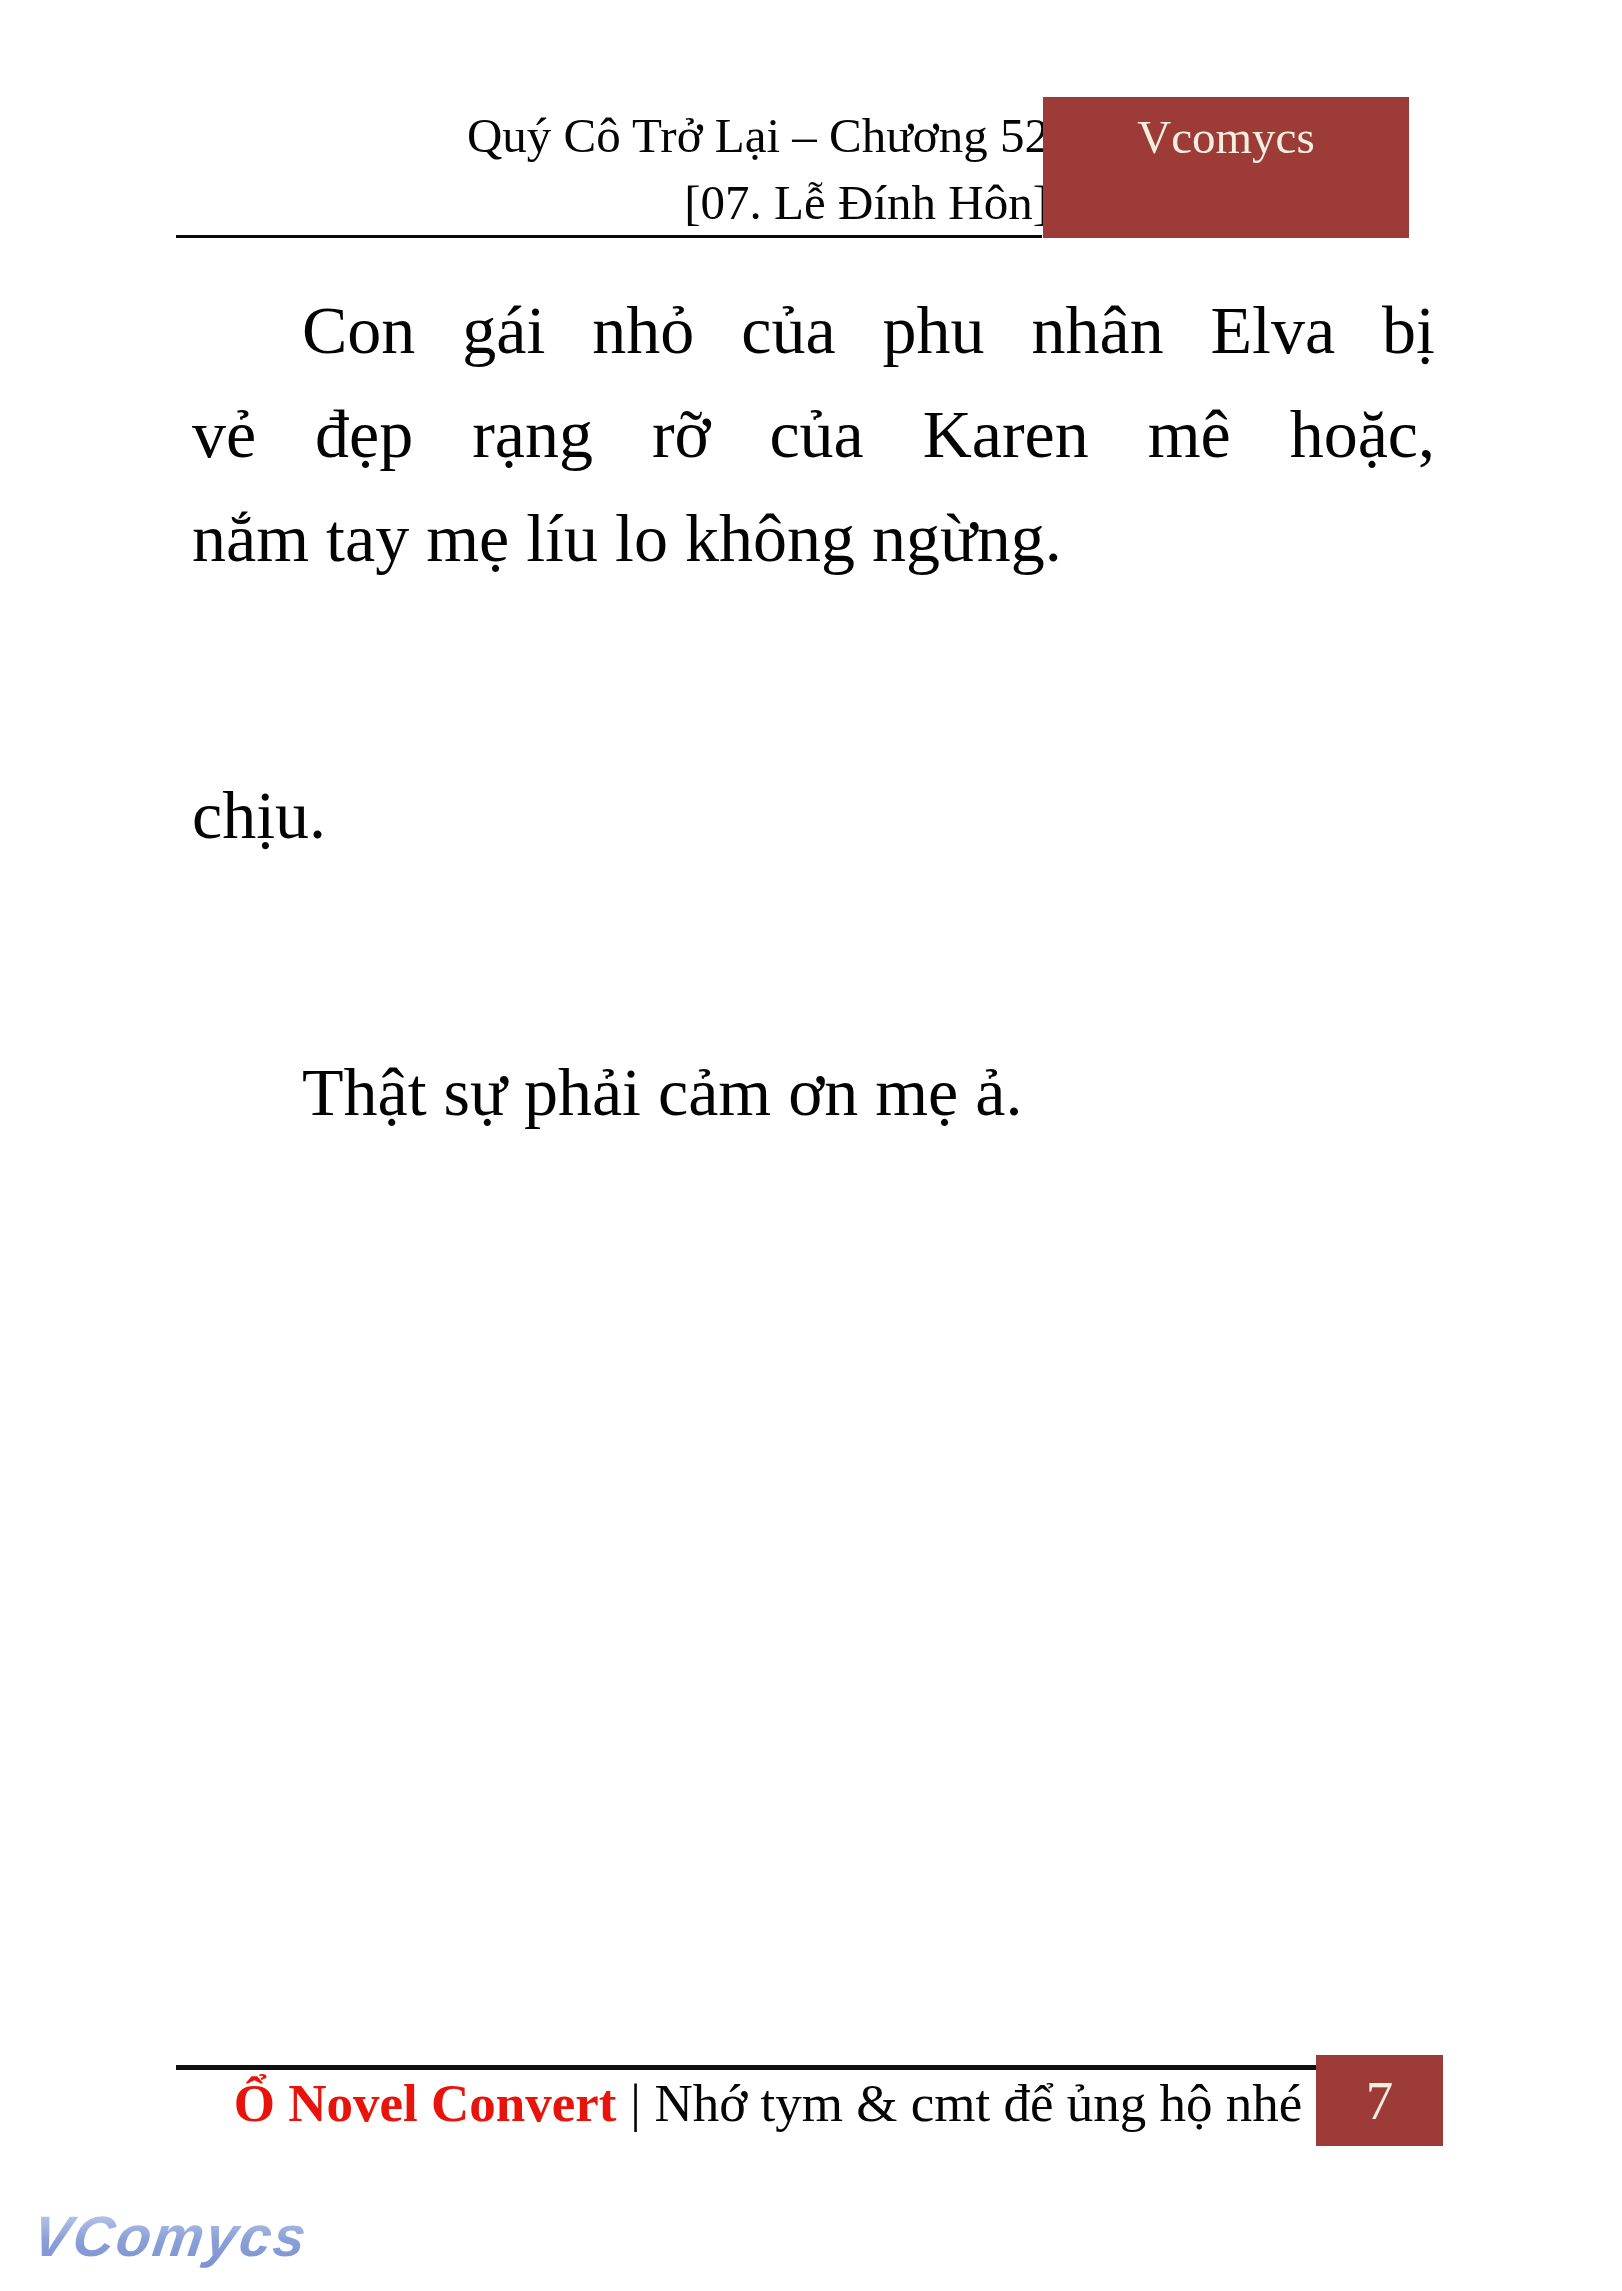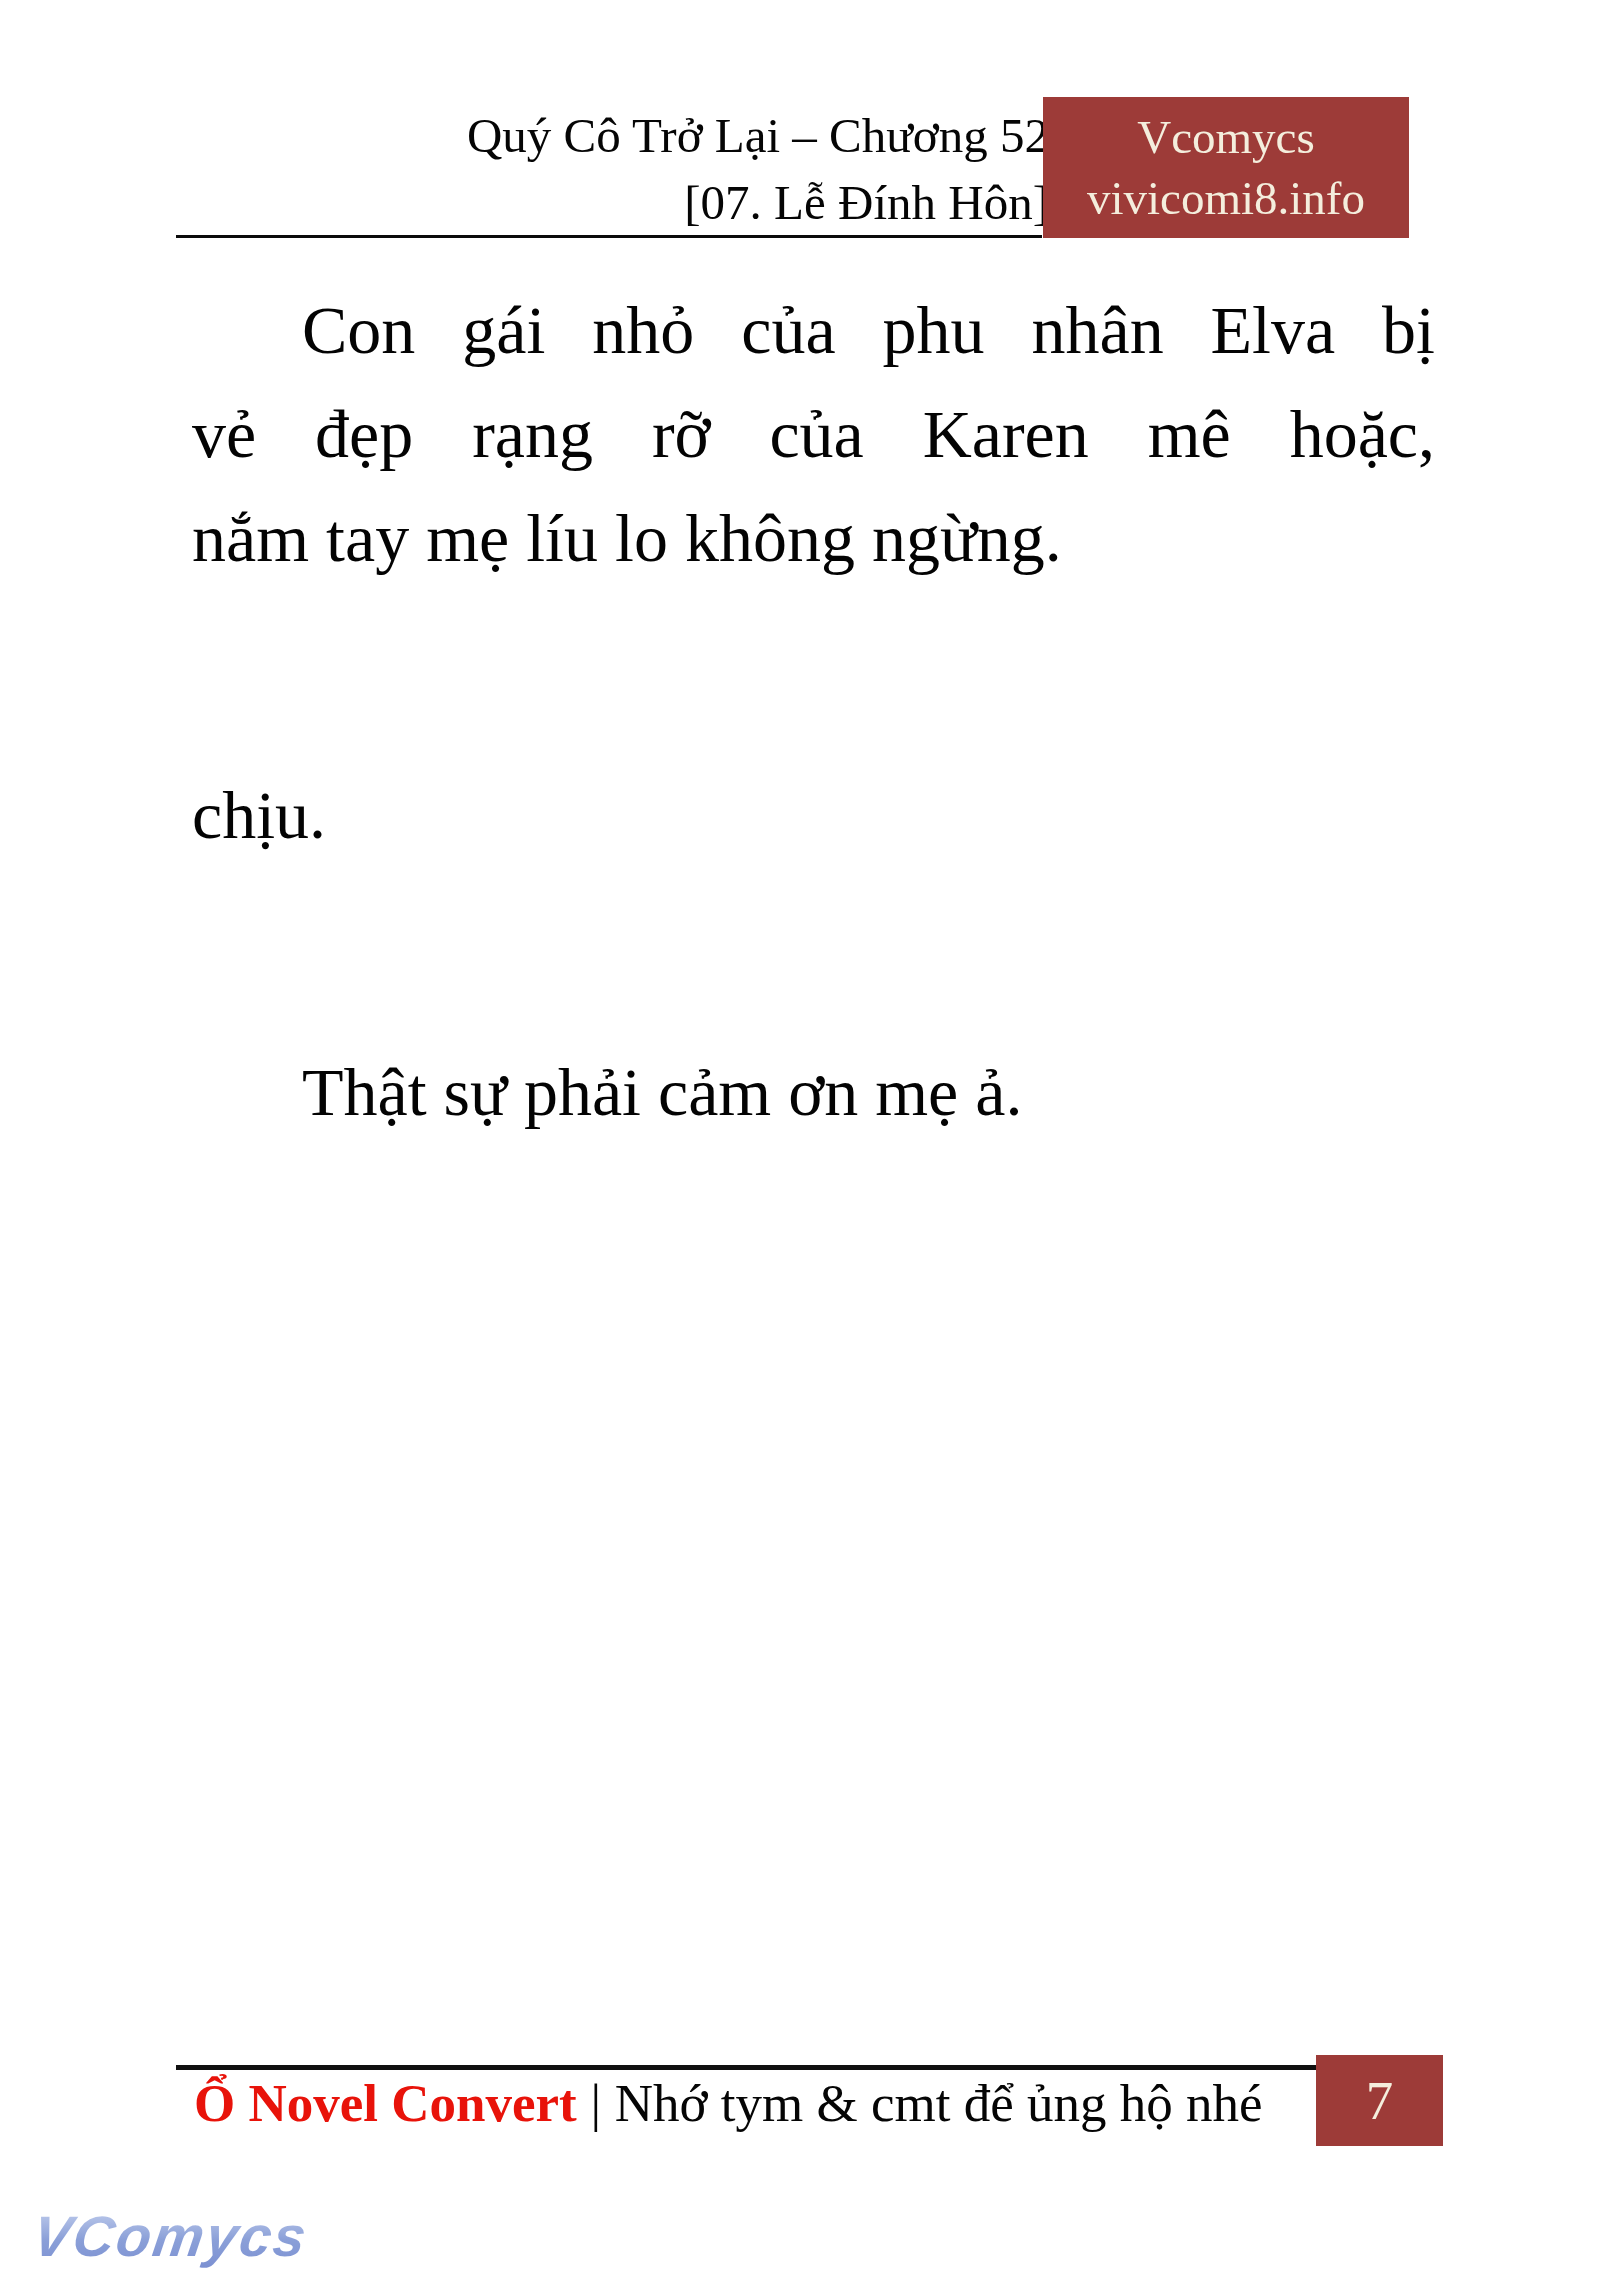--- a/index.html
+++ b/index.html
@@ -62,23 +62,23 @@
 
   
   .footer-rule{
     position:absolute;
     left:176px;top:2065px;
     width:1140px;height:4.9px;
     background:#101010;
   }
   .footer-text{
     position:absolute;
-    left:194px;top:2074px;
+    left:206px;top:2074px;
     width:1124px;
-    text-align:left;
+    text-align:center;
     font-size:53px;
     line-height:59px;
     white-space:nowrap;
     color:#050505;
   }
   .footer-text .brand{
     color:var(--accent-red,#e8130a);
     font-weight:bold;
     margin-right:13.7px;
   }
@@ -119,21 +119,20 @@
 
 <div class="page">
 
   <div class="header-titles">
     <div>Quý Cô Trở Lại – Chương 52</div>
     <div>[07. Lễ Đính Hôn]</div>
   </div>
 
   <div class="brand-box">
     <div>Vcomycs</div>
-    <div>vivicomi8.info</div>
   </div>
 
   <div class="header-rule"></div>
 
   <main class="body-text">
     <div class="para">
       <div class="line first">Con gái nhỏ của phu nhân Elva bị</div>
       <div class="line">vẻ đẹp rạng rỡ của Karen mê hoặc,</div>
       <div class="line last">nắm tay mẹ líu lo không ngừng.</div>
     </div>

